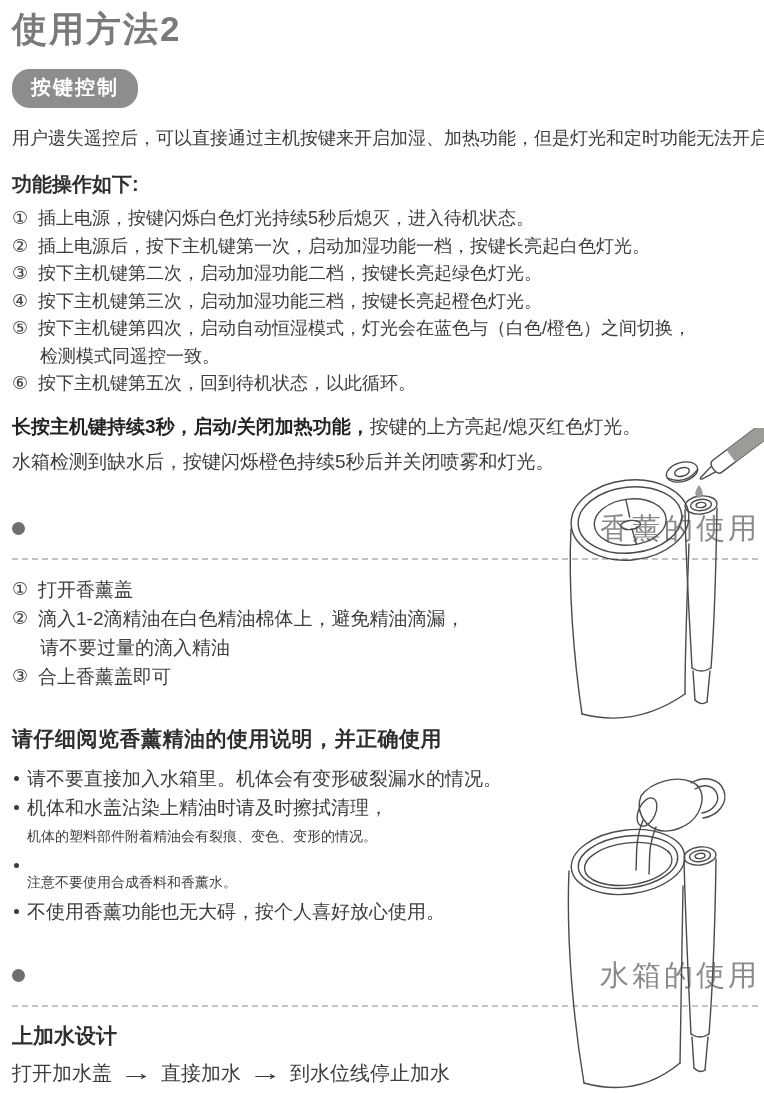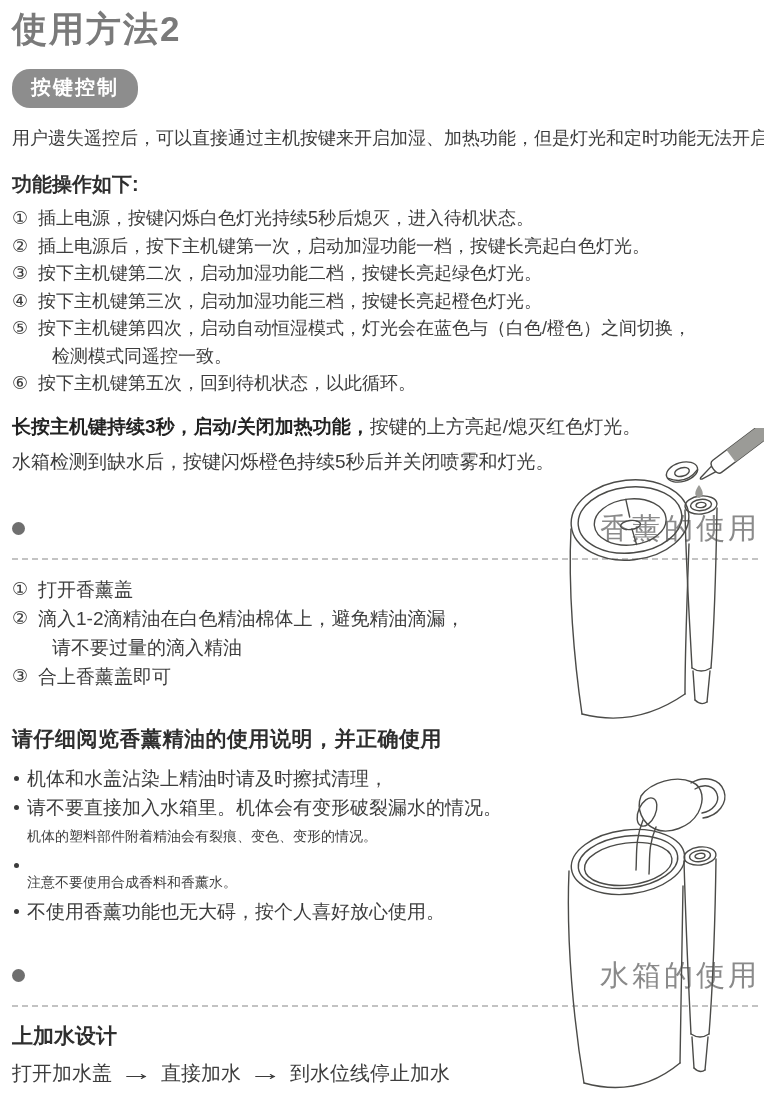--- a/index.html
+++ b/index.html
@@ -19,21 +19,21 @@
     font-size:20px; font-weight:bold; letter-spacing:2px;
     padding:5px 19px 7px 19px; border-radius:18px;
   }
   .intro { margin-top:18px; font-size:18px; white-space:nowrap; color:#3b3b3b; }
 
   .ops-heading { margin-top:21px; font-size:20px; font-weight:bold; color:#2e2e2e; }
 
   .steps { margin-top:7px; }
   .step-line { display:flex; align-items:flex-start; line-height:27.5px; font-size:18px; white-space:nowrap; }
   .step-num { width:26px; flex:0 0 26px; font-size:18px; color:#3b3b3b; }
-  .step-cont { margin-left:40px; line-height:27.5px; font-size:18px; white-space:nowrap; }
+  .step-cont { margin-left:28px; line-height:27.5px; font-size:18px; white-space:nowrap; }
 
   .longpress { margin-top:16px; font-size:19px; white-space:nowrap; }
   .longpress b { color:#222; }
   .lowwater { margin-top:9px; font-size:19px; white-space:nowrap; }
 
   .section-heading { margin-top:34px; display:flex; align-items:center;justify-content:space-between; }
   .section-dot {
     width:13px; height:13px; border-radius:50%; background:#6f6f6f; margin-right:10px; flex:0 0 13px;
   }
   .section-title { font-size:29px; color:#8a8a8a; letter-spacing:3px; }
@@ -122,25 +122,25 @@
       <span class="step-num">③</span>
       <span>合上香薰盖即可</span>
     </div>
   </div>
 
   <div class="notice-heading">请仔细阅览香薰精油的使用说明，并正确使用</div>
 
   <div class="notes">
     <div class="note-line">
       <span class="note-dot"></span>
+      <span>请不要直接加入水箱里。机体会有变形破裂漏水的情况。</span>
+    </div>
+    <div class="note-line">
+      <span class="note-dot"></span>
       <span>机体和水盖沾染上精油时请及时擦拭清理，</span>
-    </div>
-    <div class="note-line">
-      <span class="note-dot"></span>
-      <span>请不要直接加入水箱里。机体会有变形破裂漏水的情况。</span>
     </div>
     <div class="note-cont">机体的塑料部件附着精油会有裂痕、变色、变形的情况。</div>
     <div class="note-line">
       <span class="note-dot"></span>
     </div>
     <div class="note-cont">注意不要使用合成香料和香薰水。</div>
     <div class="note-line">
       <span class="note-dot"></span>
       <span>不使用香薰功能也无大碍，按个人喜好放心使用。</span>
     </div>

